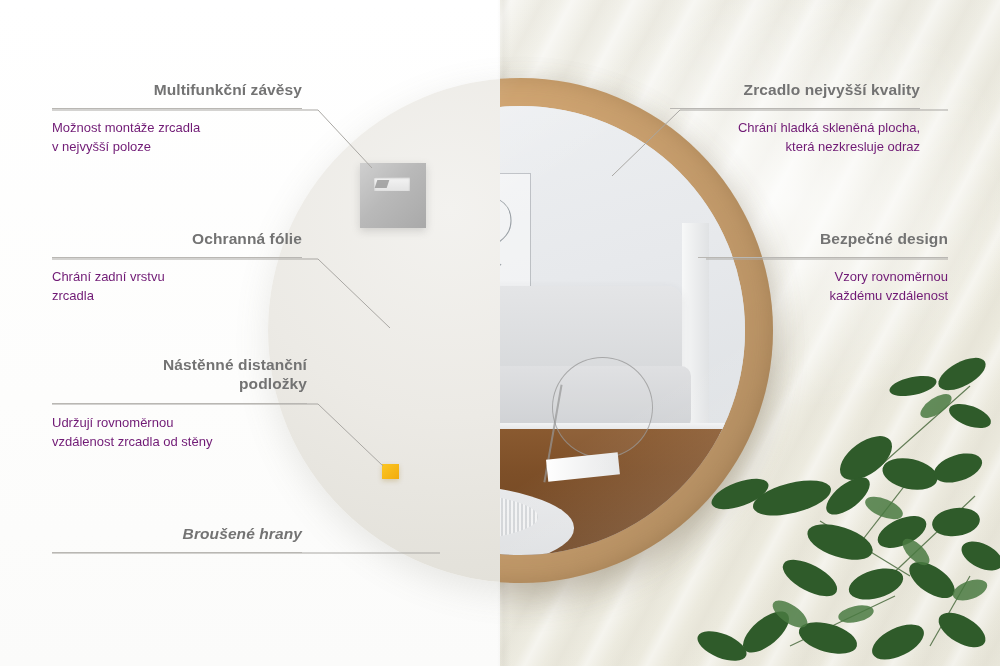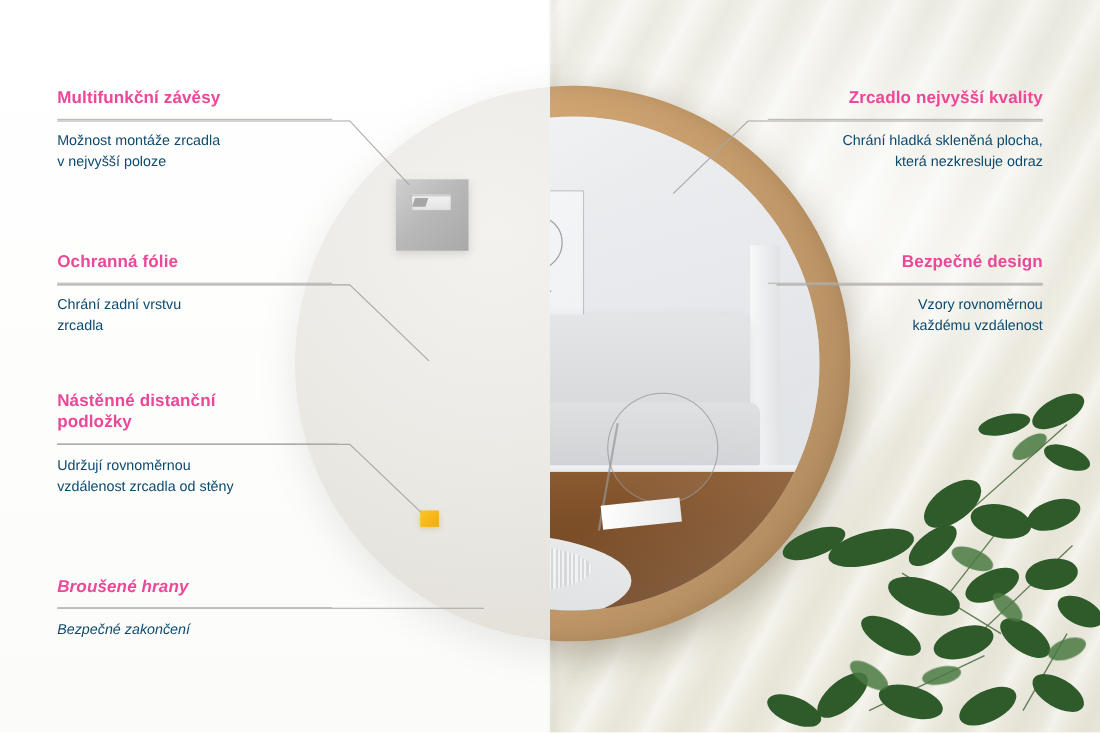--- a/index.html
+++ b/index.html
@@ -105,25 +105,25 @@
   .glass-sheen{position:absolute;inset:0;
     background:linear-gradient(145deg,rgba(255,255,255,.38) 0%,rgba(255,255,255,0) 34%,rgba(255,255,255,0) 70%,rgba(255,255,255,.22) 100%);}
 
   
   .leaves{position:absolute;right:0;bottom:0;width:330px;height:320px;pointer-events:none;}
   .leaves svg{width:100%;height:100%;display:block;}
 
   
   .callout{position:absolute;}
   .callout .title{
-    font-size:15.5px;font-weight:bold;color:#ec4899;letter-spacing:.1px;line-height:1.25;
+    font-size:15.5px;font-weight:bold;color:#737373;letter-spacing:.1px;line-height:1.25;text-align:right;
   }
   .callout .rule{height:1px;background:#b9b7b3;margin-top:9px;}
   .callout .desc{
-    margin-top:10px;font-size:13px;color:#0c4a6e;line-height:1.45;font-weight:normal;
+    margin-top:10px;font-size:13px;color:#701a75;line-height:1.45;font-weight:normal;
   }
   .callout.right{text-align:right;}
 
   
   .connectors{position:absolute;left:0;top:0;width:1000px;height:666px;pointer-events:none;}
 
   
   .hanger{
     position:absolute;left:360px;top:163px;width:66px;height:65px;
     background:linear-gradient(135deg,#cfcfcf 0%,#b9b9b9 45%,#a9a9a9 100%);
@@ -273,26 +273,23 @@
     <div class="rule"></div>
     <div class="desc">
       <div>Udržují rovnoměrnou</div>
       <div>vzdálenost zrcadla od stěny</div>
     </div>
   </div>
 
   <div class="callout" style="left:52px;top:524px;width:250px;font-style:italic;">
     <div class="title">Broušené hrany</div>
     <div class="rule"></div>
-    <div class="desc">
-      <div>Bezpečné zakončení</div>
-    </div>
-  </div>
-
-  <div class="callout right" style="left:698px;top:80px;width:250px;">
+  </div>
+
+  <div class="callout right" style="left:670px;top:80px;width:250px;">
     <div class="title">Zrcadlo nejvyšší kvality</div>
     <div class="rule"></div>
     <div class="desc">
       <div>Chrání hladká skleněná plocha,</div>
       <div>která nezkresluje odraz</div>
     </div>
   </div>
 
   <div class="callout right" style="left:698px;top:229px;width:250px;">
     <div class="title">Bezpečné design</div>

